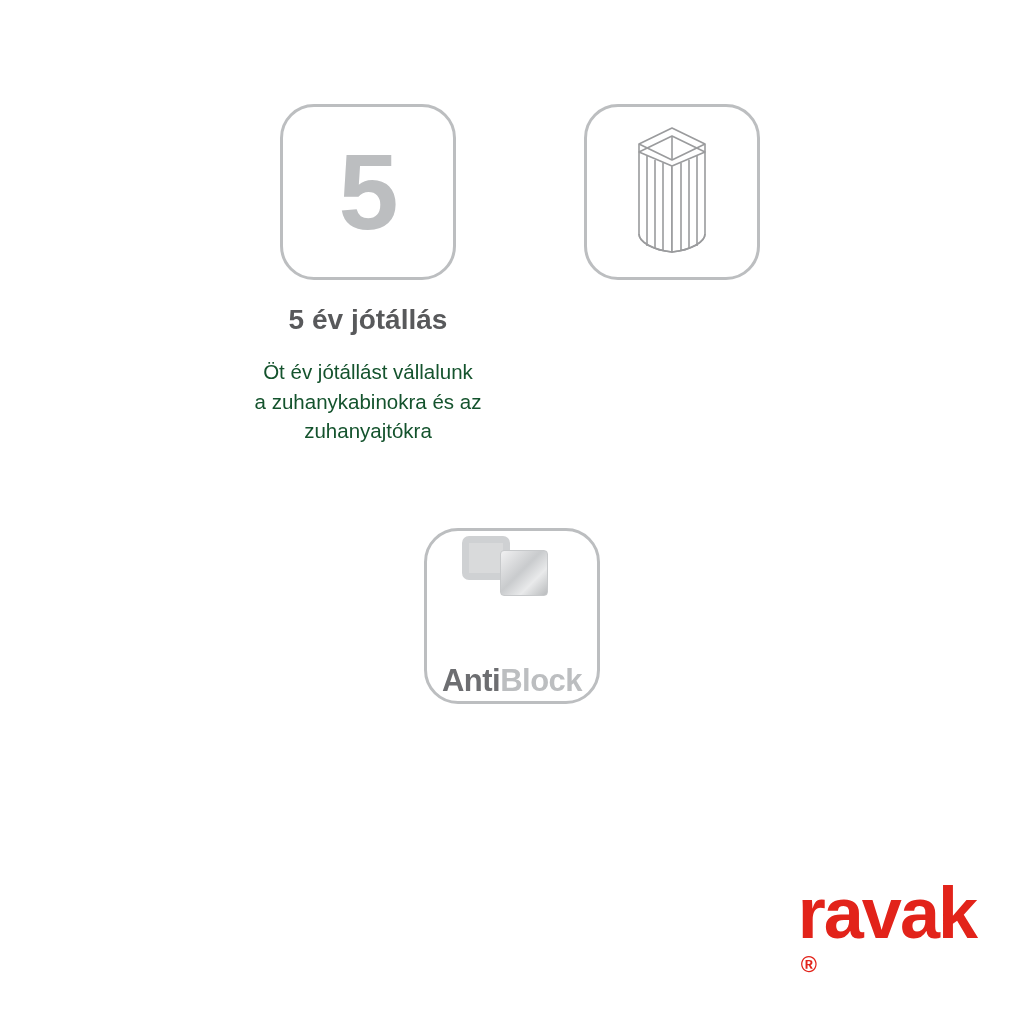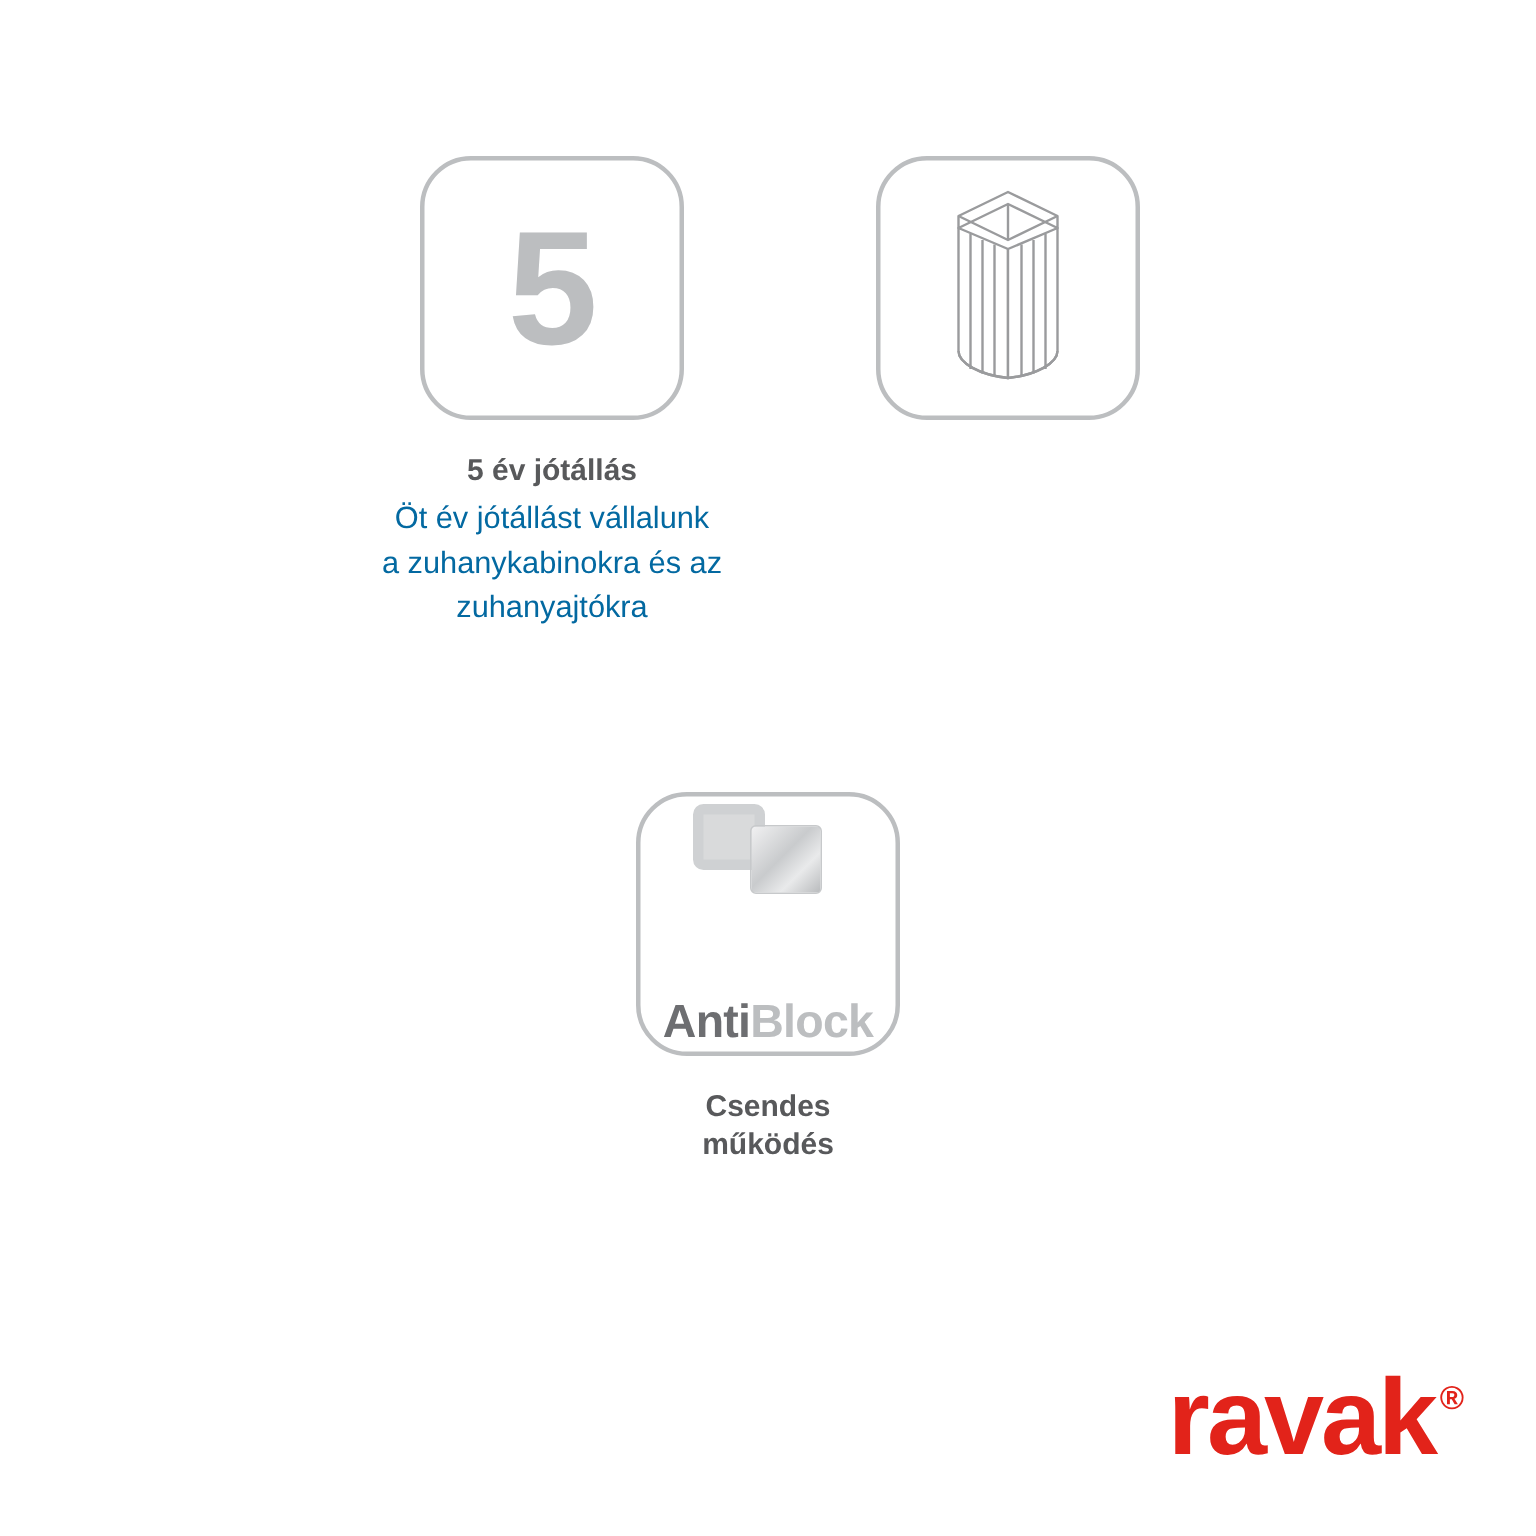--- a/index.html
+++ b/index.html
@@ -34,34 +34,34 @@
     border-radius: 34px;
     margin: 0 auto;
     box-sizing: border-box;
     display: flex;
     align-items: center;
     justify-content: center;
     background: #ffffff;
   }
 
   .feature-title {
-    font-size: 20px;
+    font-size: 28px;
     font-weight: bold;
     color: #58595b;
     line-height: 1.25;
     margin-top: 22px;
     white-space: pre-line;
   }
 
   .feature-desc {
     font-size: 20.5px;
     font-weight: normal;
-    color: #0369a1;
+    color: #14532d;
     line-height: 1.45;
-    margin-top: 4px;
+    margin-top: 20px;
     white-space: pre-line;
   }
 
   
   #feature-warranty {
     left: 208px;
     top: 104px;
     width: 320px;
   }
   #feature-assembly {
@@ -135,20 +135,21 @@
   .ab-anti { color: #6d6e71; }
   .ab-block { color: #bcbec0; }
 
   
   #brand-logo {
     position: absolute;
     right: 48px;
     bottom: 46px;
     display: flex;
     align-items: flex-start;
+    flex-direction: column;
   }
   .logo-text {
     font-size: 72px;
     font-weight: bold;
     color: #e2231a;
     letter-spacing: -2px;
     line-height: 0.9;
   }
   .logo-reg {
     font-size: 22px;
@@ -206,22 +207,20 @@
       <div class="antiblock">
         <div class="ab-squares">
           <div class="ab-sq ab-sq-back"></div>
           <div class="ab-sq ab-sq-front"></div>
         </div>
         <div class="ab-text">
           <span class="ab-anti">Anti</span><span class="ab-block">Block</span>
         </div>
       </div>
     </div>
-    <div class="feature-title">Csendes
-működés</div>
   </div>
 
   <div id="brand-logo">
     <span class="logo-text">ravak</span>
     <span class="logo-reg">®</span>
   </div>
 
 </div>
 
 </body></html>

